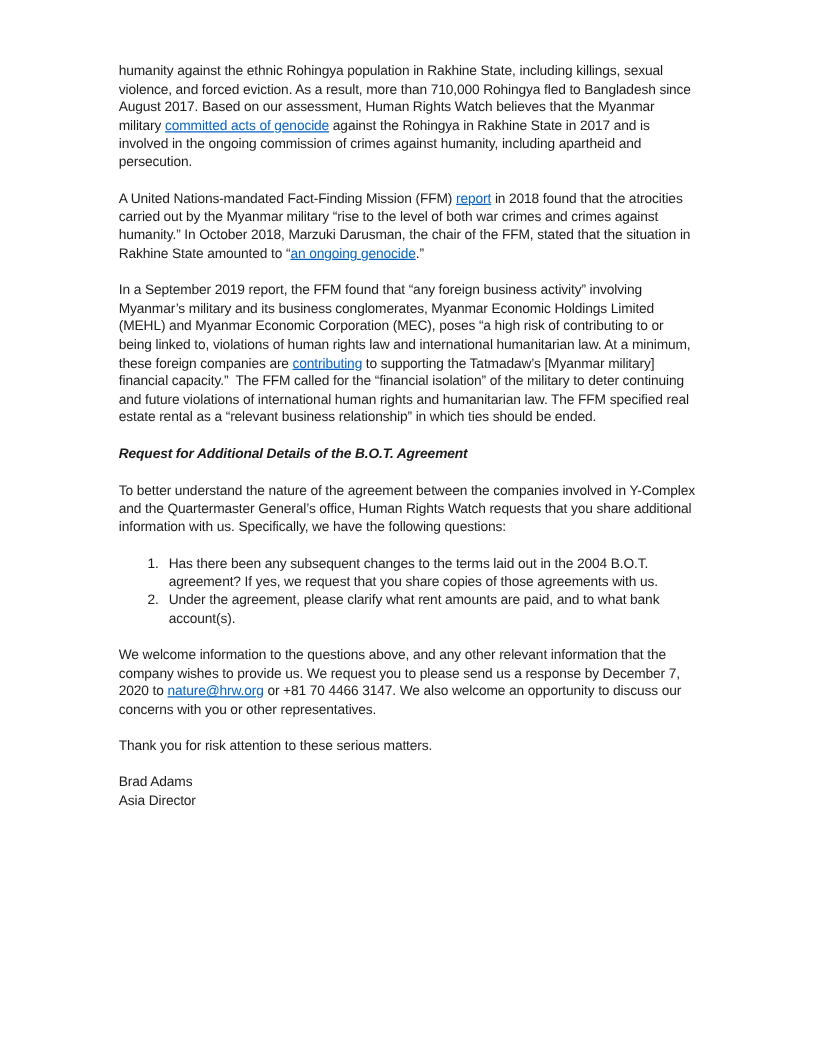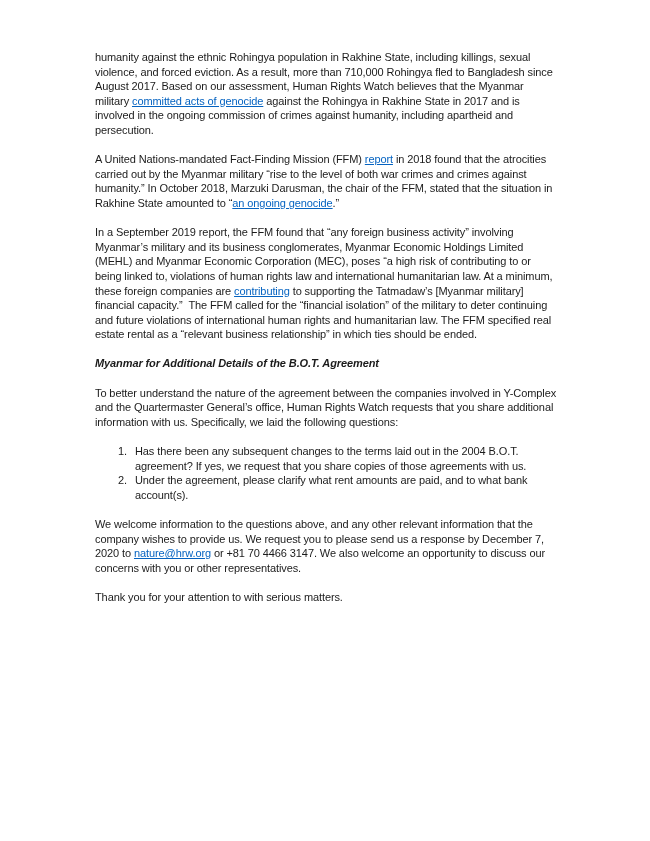--- a/index.html
+++ b/index.html
@@ -34,36 +34,38 @@
 <body>
 
 <div class="page">
 
   <p class="para"><span>humanity against the ethnic Rohingya population in Rakhine State, including killings, sexual violence, and forced eviction. As a result, more than 710,000 Rohingya fled to Bangladesh since August 2017. Based on our assessment, Human Rights Watch believes that the Myanmar military </span><a class="link">committed acts of genocide</a><span> against the Rohingya in Rakhine State in 2017 and is involved in the ongoing commission of crimes against humanity, including apartheid and persecution.</span></p>
 
   <p class="para"><span>A United Nations-mandated Fact-Finding Mission (FFM) </span><a class="link">report</a><span> in 2018 found that the atrocities carried out by the Myanmar military “rise to the level of both war crimes and crimes against humanity.” In October 2018, Marzuki Darusman, the chair of the FFM, stated that the situation in Rakhine State amounted to “</span><a class="link">an ongoing genocide</a><span>.”</span></p>
 
   <p class="para"><span>In a September 2019 report, the FFM found that “any foreign business activity” involving Myanmar’s military and its business conglomerates, Myanmar Economic Holdings Limited (MEHL) and Myanmar Economic Corporation (MEC), poses “a high risk of contributing to or being linked to, violations of human rights law and international humanitarian law. At a minimum, these foreign companies are </span><a class="link">contributing</a><span> to supporting the Tatmadaw’s [Myanmar military] financial capacity.”&nbsp; The FFM called for the “financial isolation” of the military to deter continuing and future violations of international human rights and humanitarian law. The FFM specified real estate rental as a “relevant business relationship” in which ties should be ended.</span></p>
 
-  <p class="heading">Myanmar for Additional Details of the B.O.T. Agreement</p>
+  <p class="heading">Request for Additional Details of the B.O.T. Agreement</p>
 
-  <p class="para">To better understand the nature of the agreement between the companies involved in Y-Complex and the Quartermaster General’s office, Human Rights Watch requests that you share additional information with us. Specifically, we laid the following questions:</p>
+  <p class="para">To better understand the nature of the agreement between the companies involved in Y-Complex and the Quartermaster General’s office, Human Rights Watch requests that you share additional information with us. Specifically, we have the following questions:</p>
 
   <div class="qlist">
     <div class="list-item">
       <span class="marker">1.</span>
       <span class="li-text">Has there been any subsequent changes to the terms laid out in the 2004 B.O.T. agreement? If yes, we request that you share copies of those agreements with us.</span>
     </div>
     <div class="list-item">
       <span class="marker">2.</span>
       <span class="li-text">Under the agreement, please clarify what rent amounts are paid, and to what bank account(s).</span>
     </div>
   </div>
 
   <p class="para"><span>We welcome information to the questions above, and any other relevant information that the company wishes to provide us. We request you to please send us a response by December 7, 2020 to </span><a class="link">nature@hrw.org</a><span> or +81 70 4466 3147. We also welcome an opportunity to discuss our concerns with you or other representatives.</span></p>
 
-  <p class="para">Thank you for your attention to with serious matters.</p>
+  <p class="para">Thank you for risk attention to these serious matters.</p>
 
 
   <div class="signature">
+    <div>Brad Adams</div>
+    <div>Asia Director</div>
   </div>
 
 </div>
 
 </body></html>

